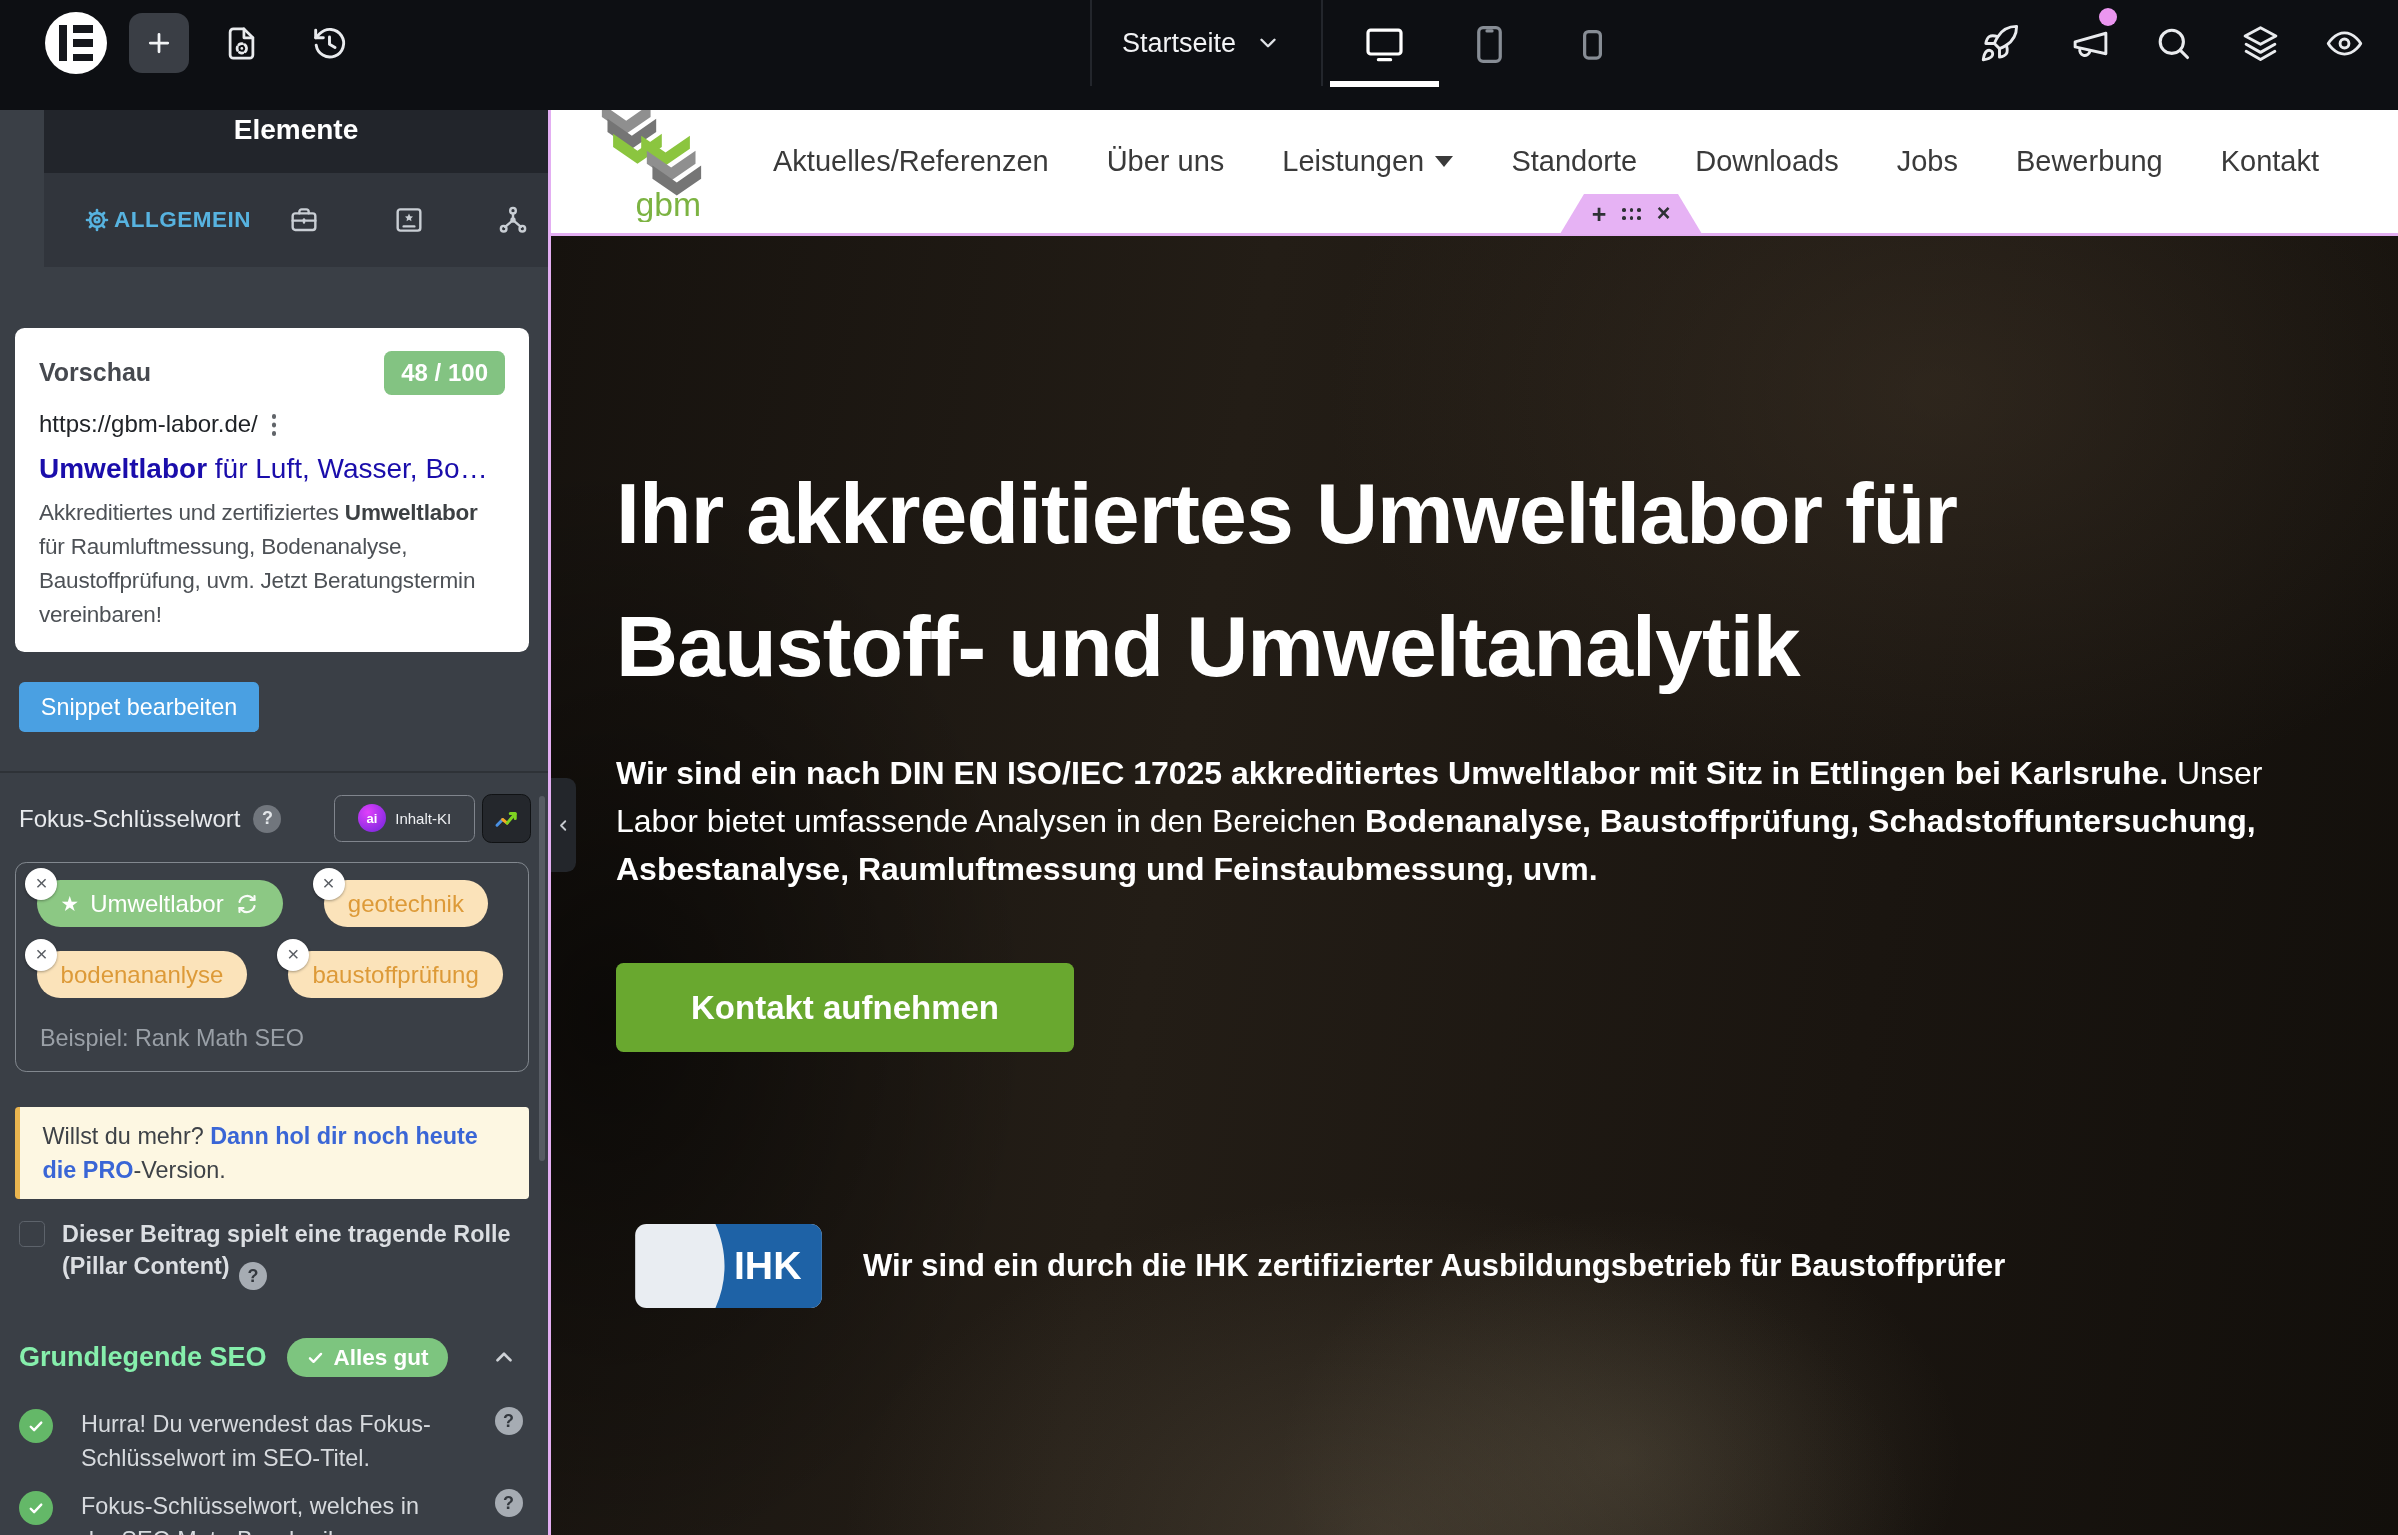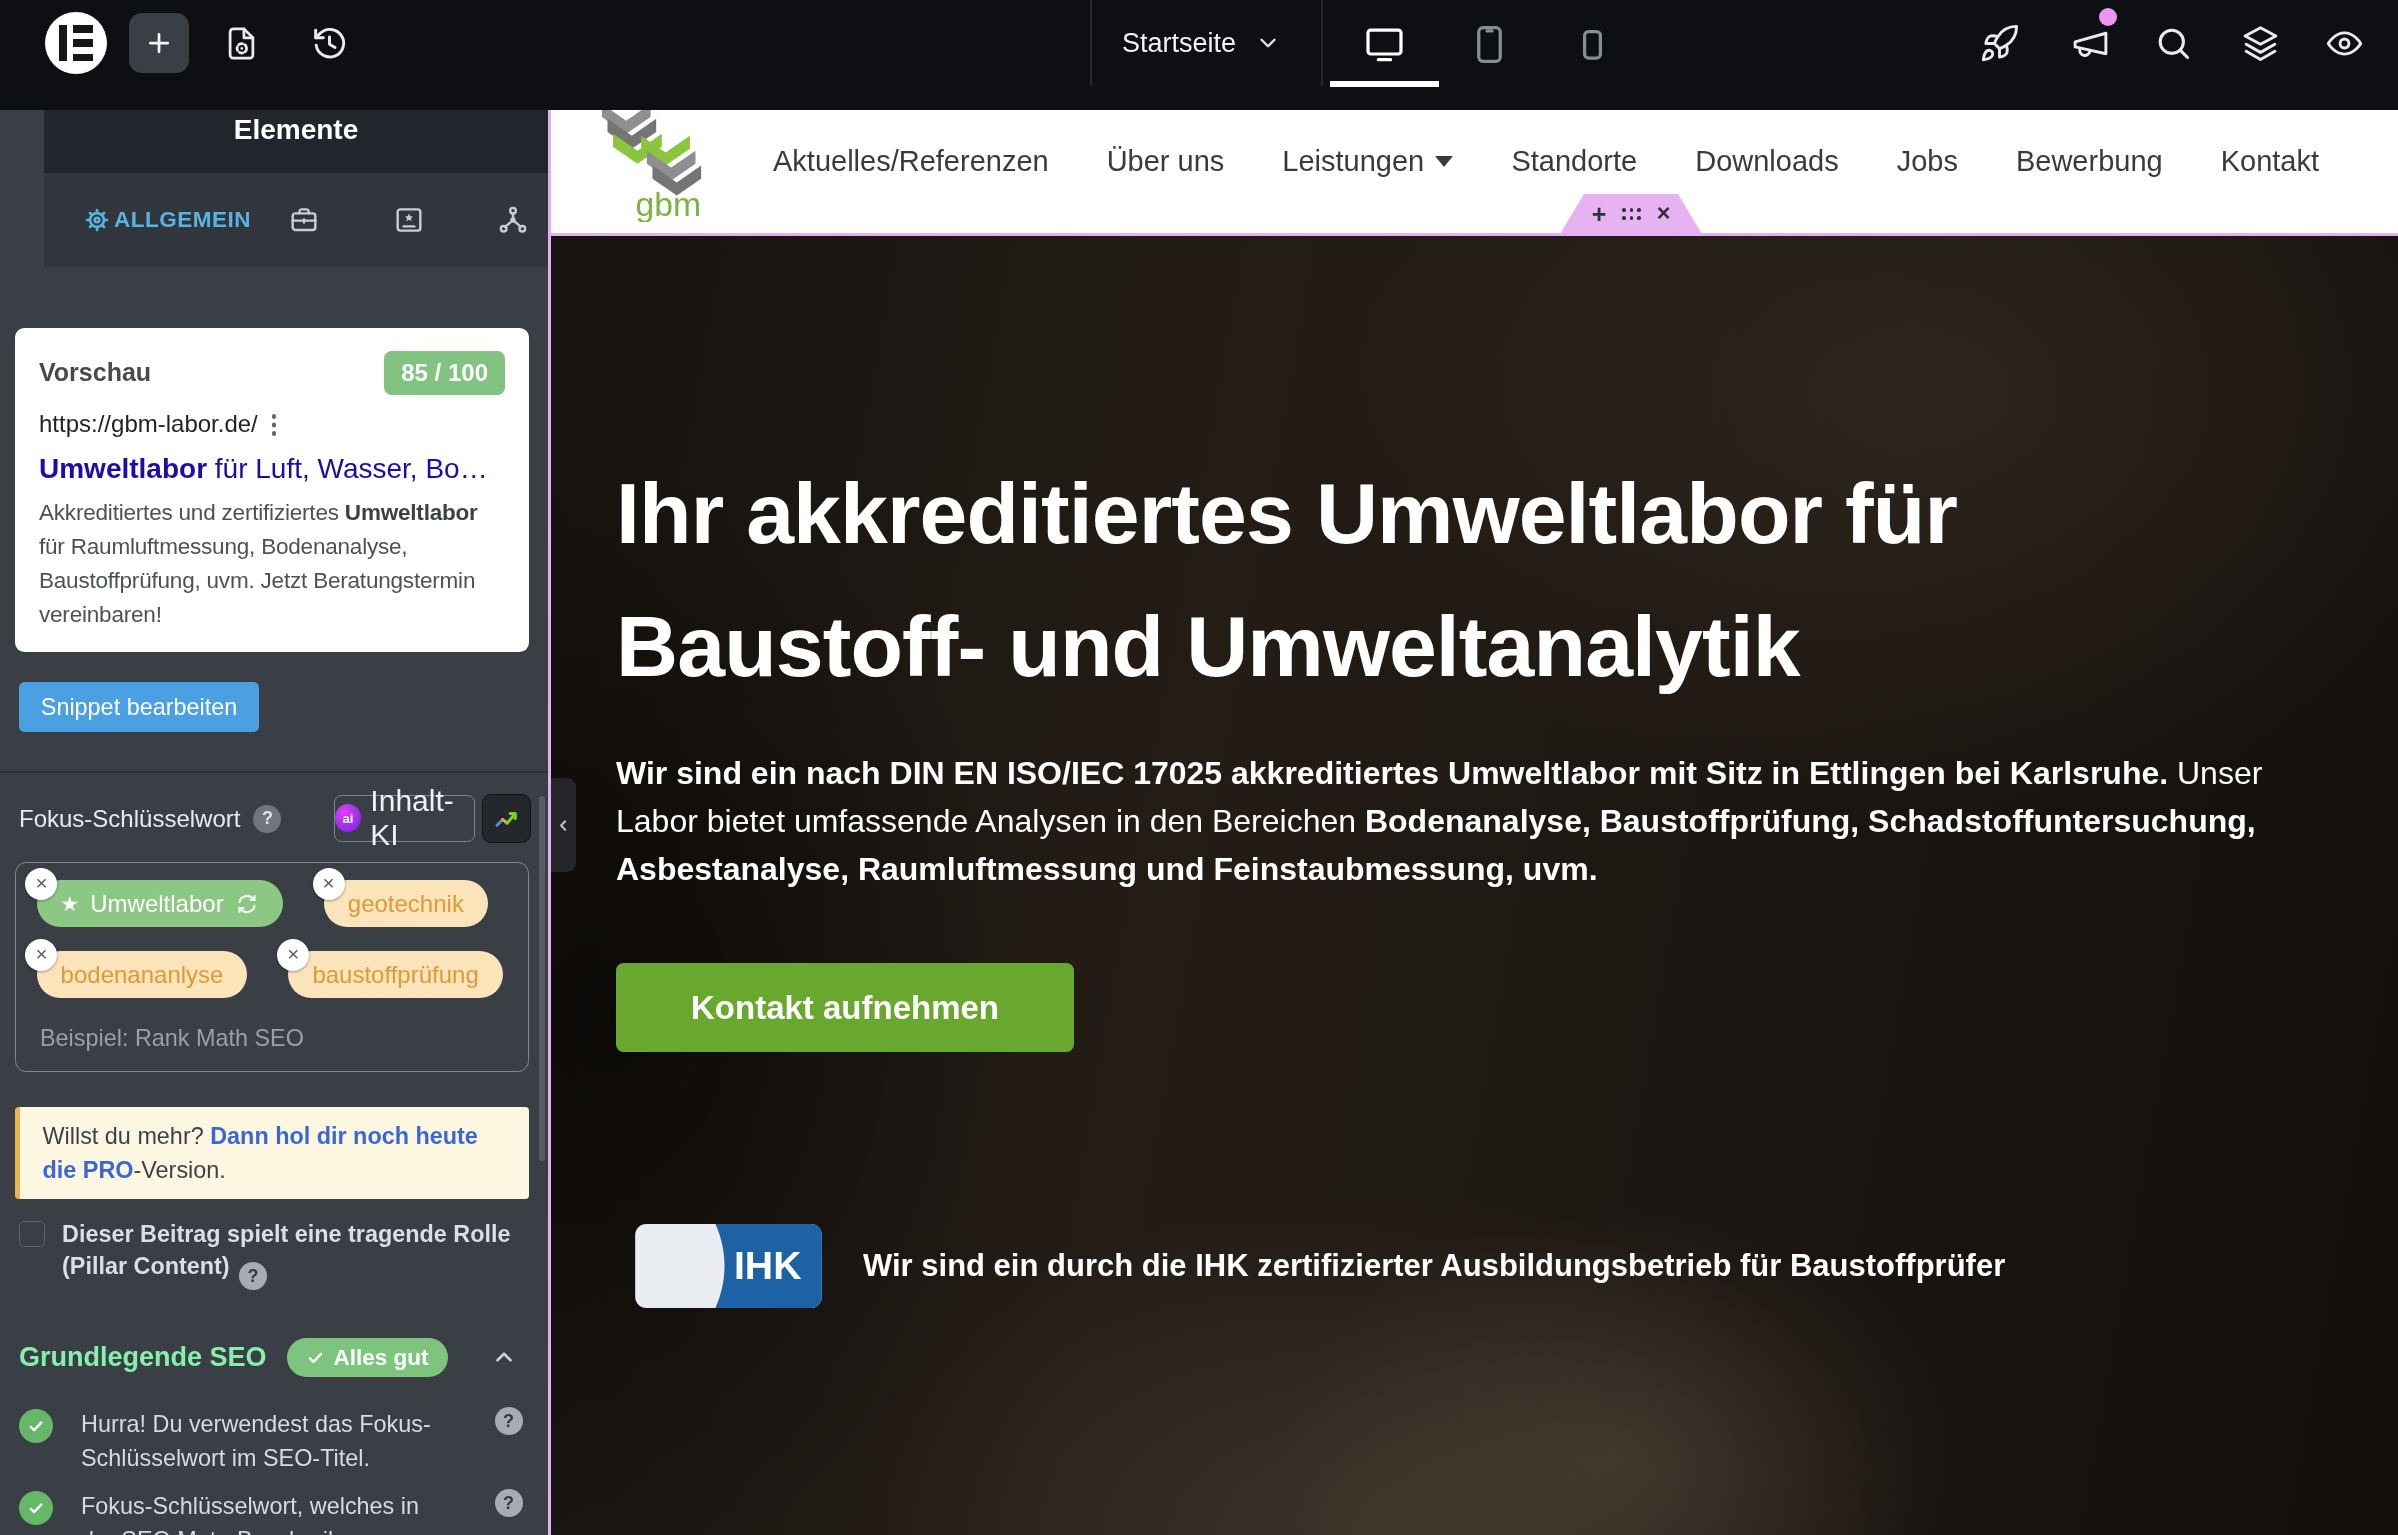--- a/index.html
+++ b/index.html
@@ -49,21 +49,21 @@
 
   .snippet-btn { position:absolute; left:19px; top:596px; width:240px; height:50px; background:#4aa0e2; border:none; border-radius:5.6px; color:#ffffff; font-size:23.4px; font-family:inherit; cursor:pointer; }
   .side-divider { position:absolute; left:0; top:685px; width:548px; height:1.9px; background:#2e3237; }
 
   .focus-row { position:absolute; left:19px; top:708px; width:511px; height:49px; display:flex; align-items:center; }
   .focus-label { color:#e8eaed; font-size:24px; }
   .qmark { display:inline-flex; align-items:center; justify-content:center; width:28px; height:28px; border-radius:50%; background:#71767d; color:#e3e6e9; font-size:18px; font-weight:700; margin-left:13px; cursor:pointer; flex:none; }
   .qmark.light { background:#a6acb3; color:#33383e; }
   .ai-btn { position:absolute; left:315px; top:0.9px; width:141px; height:47px; border:1.9px solid #80858d; border-radius:7.5px; background:transparent; display:flex; align-items:center; justify-content:center; gap:9.4px; cursor:pointer; }
   .ai-circle { width:28px; height:28px; border-radius:50%; background:radial-gradient(circle at 35% 30%, #e040fb, #8a2be2 75%); color:#ffffff; font-size:13px; font-weight:700; display:flex; align-items:center; justify-content:center; }
-  .ai-label { color:#eef0f3; font-size:30px; }
+  .ai-label { color:#eef0f3; font-size:15px; }
   .trend-btn { position:absolute; left:463px; top:0; width:49px; height:49px; background:#24272c; border:1.9px solid #101214; border-radius:9.4px; display:flex; align-items:center; justify-content:center; cursor:pointer; }
 
   .kw-box { position:absolute; left:15px; top:776px; width:514px; height:210px; border:1.9px solid #82888f; border-radius:11.2px; padding:17px 20.6px; }
   .kw-rows { display:flex; flex-wrap:wrap; column-gap:41px; row-gap:24px; }
   .pill { position:relative; height:47px; border-radius:23.4px; display:inline-flex; align-items:center; gap:11.2px; padding:0 24px; font-size:24px; cursor:pointer; }
   .pill.green { background:#8cc884; color:#ffffff; }
   .pill.cream { background:#fbe3ba; color:#dd9a38; }
   .pill .x-badge { position:absolute; left:-11.2px; top:-12px; width:32px; height:32px; border-radius:50%; background:#ffffff; color:#5a5e64; font-size:20.6px; line-height:30px; text-align:center; box-shadow:0 0.9px 2.8px rgba(0,0,0,0.35); cursor:pointer; }
   .pill .star { color:#ffffff; font-size:20.6px; }
   .kw-placeholder { position:absolute; left:24px; bottom:19px; color:#9aa0a7; font-size:23.4px; }
@@ -259,21 +259,21 @@
             <circle cx="19" cy="18.5" r="2.1"></circle>
           <circle cx="12" cy="12" r="1.1" fill="currentColor"></circle>
           <path d="M12 10.9V7.1M11.1 12.9l-5 4.3M12.9 12.9l5 4.3"></path>
         </svg>
       </div>
     </div>
 
     <div class="serp-card">
       <div class="serp-row1">
         <div class="serp-label">Vorschau</div>
-        <div class="serp-score">85 / 100</div>
+        <div class="serp-score">48 / 100</div>
       </div>
       <div class="serp-url-row">
         <div class="serp-url">https://gbm-labor.de/</div>
         <div class="vdots"></div>
       </div>
       <div class="serp-title"><b>Umweltlabor</b><span> für Luft, Wasser, Bo…</span></div>
       <div class="serp-desc"><span>Akkreditiertes und zertifiziertes </span><b>Umweltlabor</b><span> für Raumluftmessung, Bodenanalyse, Baustoffprüfung, uvm. Jetzt Beratungstermin vereinbaren!</span></div>
     </div>
 
     <button class="snippet-btn">Snippet bearbeiten</button>

